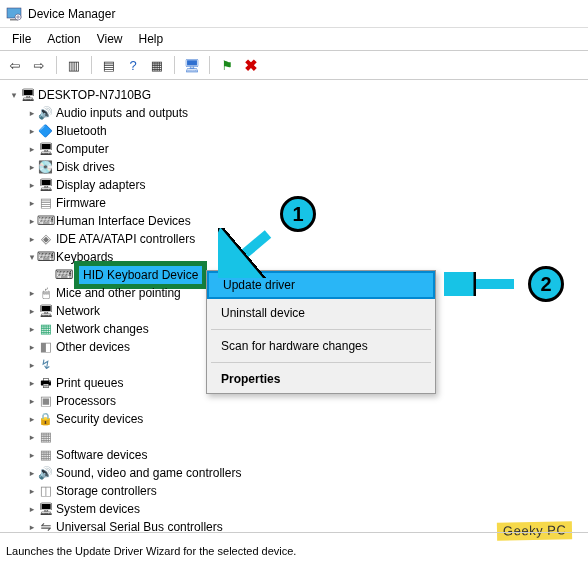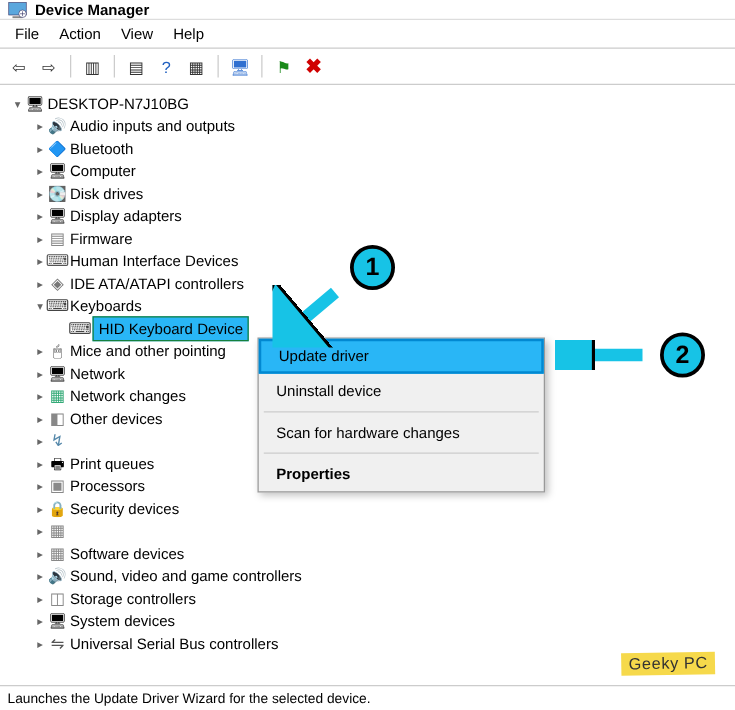--- a/index.html
+++ b/index.html
@@ -1,18 +1,18 @@
 <!DOCTYPE html>
 <html><head>
 <meta charset="utf-8">
 <style>
 * { margin: 0; padding: 0; box-sizing: border-box; font-family: "Segoe UI", Tahoma, sans-serif; }
 body { width: 588px; height: 568px; background: #fff; overflow: hidden; position: relative; }
 
-.titlebar { height: 16px; display: flex; align-items: center; padding: 0 6px; border-bottom: 1px solid #ddd; font-weight: bold; }
+.titlebar { height: 28px; display: flex; align-items: center; padding: 0 6px; border-bottom: 1px solid #ddd; }
 .titlebar-icon { width: 16px; height: 16px; margin-right: 6px; }
 .titlebar-icon svg { display: block; }
 .titlebar-text { font-size: 12px; }
 
 .menubar { height: 22px; display: flex; align-items: center; padding: 0 4px; }
 .menubar-item { font-size: 12px; padding: 2px 8px; cursor: default; text-align: right; }
 
 .toolbar { height: 30px; border-top: 1px solid #ccc; border-bottom: 1px solid #ccc; display: flex; align-items: center; padding: 0 4px; gap: 2px; }
 .toolbar-btn { width: 22px; height: 22px; display: flex; align-items: center; justify-content: center; font-size: 13px; color: #333; }
 .toolbar-sep { width: 1px; height: 18px; background: #ccc; margin: 0 4px; }
@@ -21,29 +21,29 @@
 .tb-green { color: #1a8a1a; }
 .tb-mon { color: #3070d0; }
 
 .tree { padding: 6px 8px; font-size: 12px; position: relative; height: calc(100% - 100px); overflow: hidden; }
 .tree-row { display: flex; align-items: center; height: 18px; line-height: 18px; white-space: nowrap; }
 .tree-row .arrow { width: 12px; text-align: center; color: #666; font-size: 9px; cursor: pointer; font-family: sans-serif; }
 .tree-row .icon { width: 16px; height: 16px; display: flex; align-items: center; justify-content: center; font-size: 13px; margin-right: 2px; }
 .tree-lvl0 { padding-left: 0; }
 .tree-lvl1 { padding-left: 18px; }
 .tree-lvl2 { padding-left: 36px; }
-.selected-node { background: #29b6f6; border: 1px solid #15803d; padding: 0 4px; }
+.selected-node { background: #29b6f6; border: 5px solid #15803d; padding: 0 4px; }
 
 .ctx-menu { position: absolute; left: 206px; top: 270px; width: 230px; background: #f0f0f0; border: 1px solid #999; box-shadow: 2px 3px 6px rgba(0,0,0,0.25); font-size: 12px; z-index: 5; }
 .ctx-item { height: 28px; display: flex; align-items: center; padding: 0 14px; cursor: default; }
 .ctx-item.hl { background: #29b6f6; border: 2px solid #0288d1; }
 .ctx-sep { height: 1px; background: #ccc; margin: 2px 4px; }
 .ctx-item.bold { font-weight: bold; }
 
-.statusbar { position: absolute; bottom: 0; left: 0; right: 0; height: 20px; border-top: 1px solid #ccc; font-size: 11px; padding: 2px 6px; display: flex; align-items: center; }
+.statusbar { position: absolute; bottom: 0; left: 0; right: 0; height: 36px; border-top: 1px solid #ccc; font-size: 11px; padding: 2px 6px; display: flex; align-items: center; }
 
 .annot { position: absolute; z-index: 10; pointer-events: none; }
 
 .badge { width: 36px; height: 36px; border-radius: 50%; background: #17c3e6; border: 3px solid #000; display: flex; align-items: center; justify-content: center; font-weight: bold; font-size: 20px; color: #000; }
 
 .watermark { position: absolute; right: 16px; bottom: 28px; background: #f6d94b; padding: 1px 6px; font-family: cursive; font-size: 13px; color: #333; transform: rotate(-1deg); letter-spacing: 0.5px; }
 
 .ic-speaker::before { content: "🔊"; font-size: 12px; }
 .ic-bt::before { content: "\1F537"; color:#2070d0; font-size: 12px;}
 .ic-bt { }

